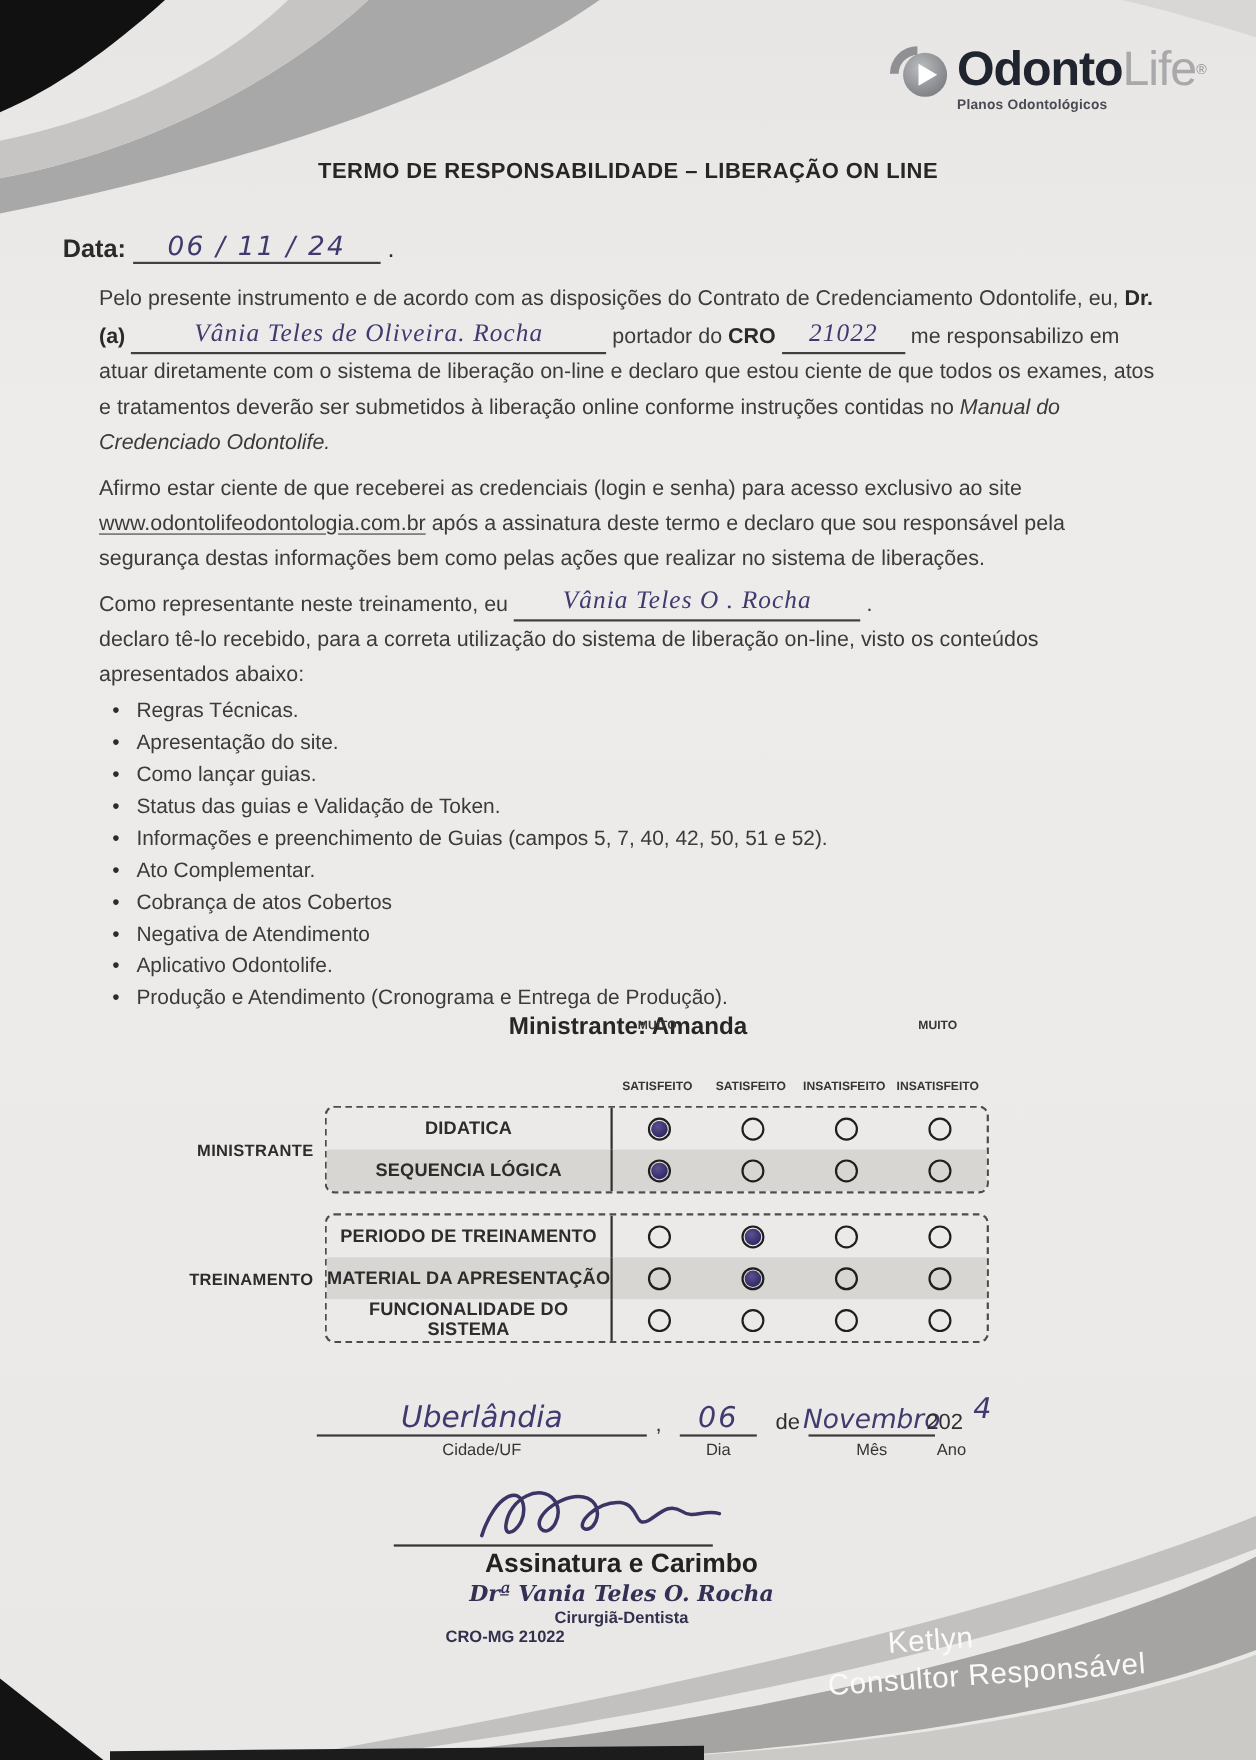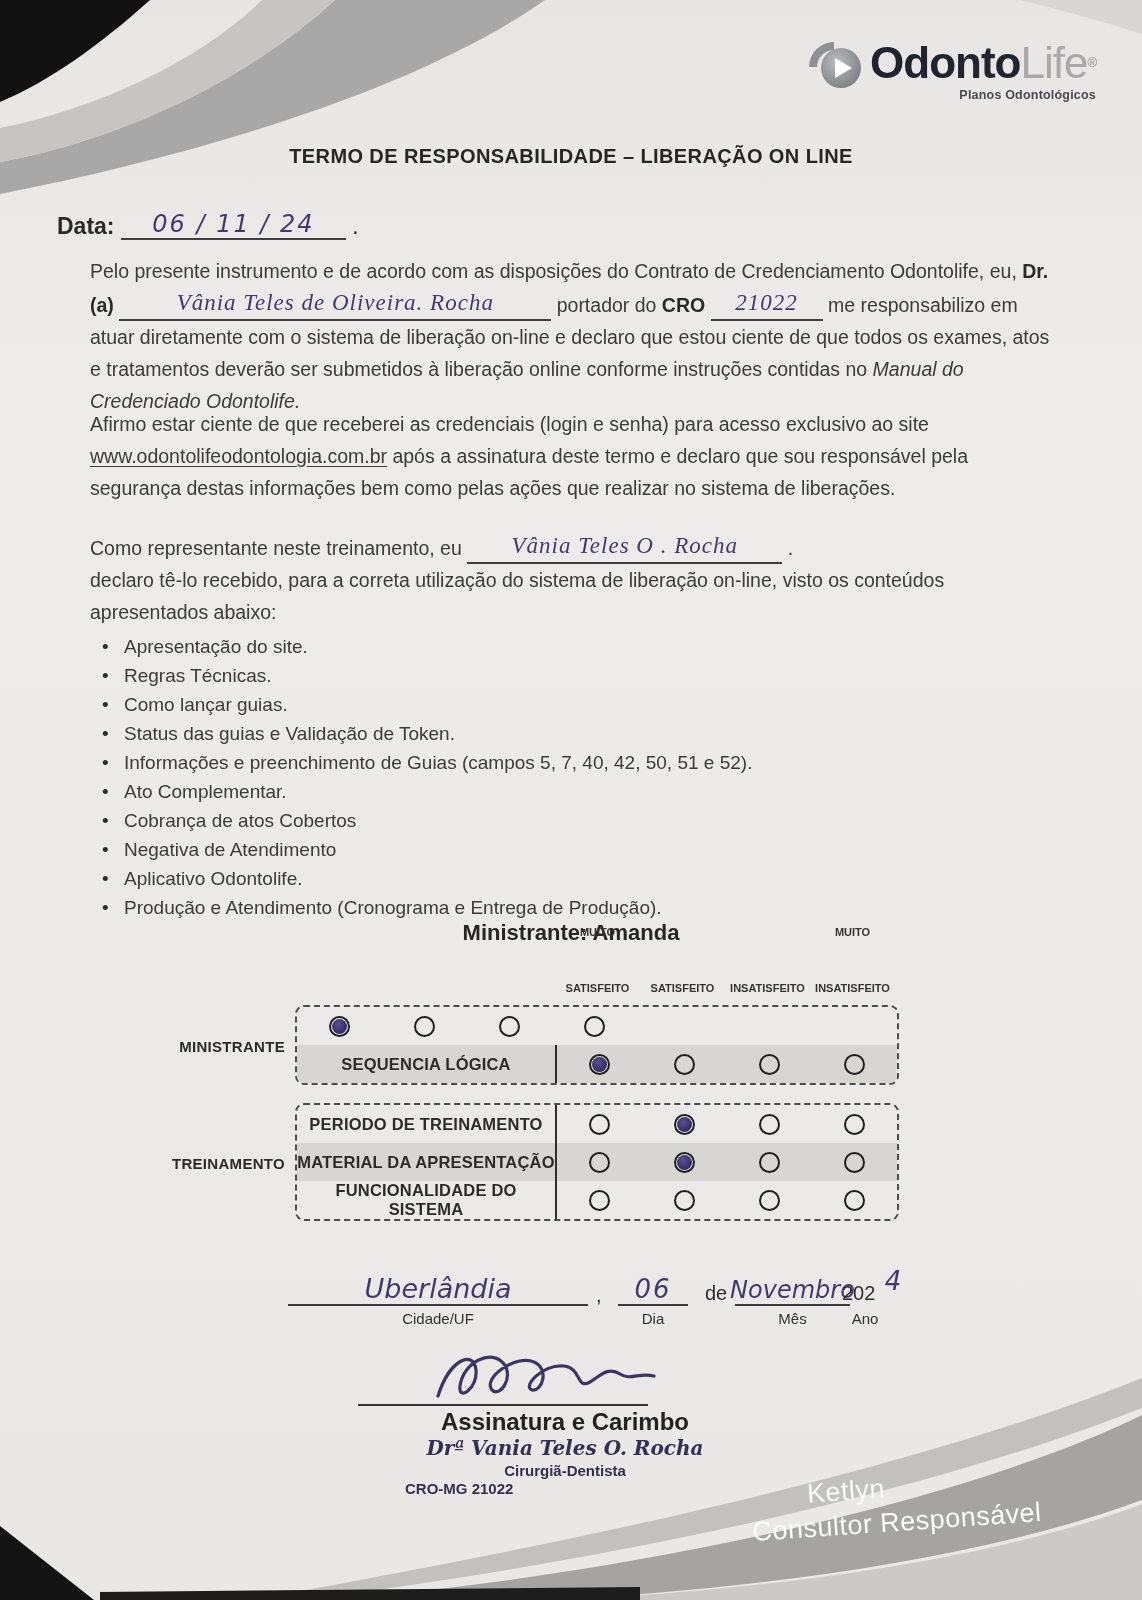--- a/index.html
+++ b/index.html
@@ -9,21 +9,21 @@
     font-family:"Liberation Sans",sans-serif;color:#3b3b3b;
   }
   .abs{position:absolute;}
   .deco{position:absolute;left:0;pointer-events:none;}
   
   .logo{position:absolute;top:40px;right:46px;display:flex;align-items:flex-start;gap:6px;}
   .logo-word{font-size:44px;line-height:46px;letter-spacing:-1px;}
   .logo-dark{font-weight:bold;color:#20242f;}
   .logo-light{font-weight:normal;color:#a9a9ab;}
   .logo-reg{font-size:13px;color:#8f8f91;vertical-align:top;}
-  .logo-tagline{text-align:right;font-size:12.5px;font-weight:bold;color:#4a4a52;margin-top:2px;letter-spacing:0.2px;}
+  .logo-tagline{font-size:12.5px;font-weight:bold;color:#4a4a52;margin-top:2px;letter-spacing:0.2px;}
   
   .doc-title{position:absolute;top:145px;left:0;width:100%;text-align:center;
     font-size:20px;font-weight:bold;color:#262626;letter-spacing:0.4px;}
   
   .date-row{position:absolute;left:57px;top:210px;font-size:23px;color:#2a2a2a;}
   .date-label{font-weight:bold;}
   .blank{display:inline-block;border-bottom:2.5px solid #3f3f3f;text-align:center;vertical-align:bottom;}
   .hand{font-family:"DejaVu Sans",sans-serif;font-style:italic;color:#403a6e;}
   .date-blank{width:225px;}
   .date-hand{font-size:24px;letter-spacing:2px;}
@@ -116,34 +116,34 @@
   </div>
 
   <div class="para" style="top:255px;">
     <span>Pelo presente instrumento e de acordo com as disposições do Contrato de Credenciamento Odontolife, eu, </span><span class="b">Dr.(a)</span>
     <span class="blank name-blank"><span class="hand name-hand">Vânia  Teles  de  Oliveira.  Rocha</span></span>
     <span>portador do </span><span class="b">CRO</span>
     <span class="blank cro-blank"><span class="hand name-hand">21022</span></span>
     <span> me responsabilizo em atuar diretamente com o sistema de liberação on-line e declaro que estou ciente de que todos os exames, atos e tratamentos deverão ser submetidos à liberação online conforme instruções contidas no </span><span class="italic">Manual do Credenciado Odontolife.</span>
   </div>
 
-  <div class="para" style="top:408px;">
+  <div class="para" style="top:428px;">
     <span>Afirmo estar ciente de que receberei as credenciais (login e senha) para acesso exclusivo ao site </span><span class="underlined">www.odontolifeodontologia.com.br</span><span> após a assinatura deste termo e declaro que sou responsável pela segurança destas informações bem como pelas ações que realizar no sistema de liberações.</span>
   </div>
 
   <div class="para" style="top:530px;">
     <span>Como representante neste treinamento, eu </span>
     <span class="blank rep-blank"><span class="hand name-hand">Vânia  Teles  O .  Rocha</span></span>
     <span>.</span><br>
     <span>declaro tê-lo recebido,  para a correta utilização do sistema de liberação on-line, visto os conteúdos apresentados abaixo:</span>
   </div>
 
   <ul class="bullets">
+    <li>Regras Técnicas.</li>
     <li>Apresentação do site.</li>
-    <li>Regras Técnicas.</li>
     <li>Como lançar guias.</li>
     <li>Status das guias e Validação de Token.</li>
     <li>Informações e preenchimento de Guias (campos 5, 7, 40, 42, 50, 51 e 52).</li>
     <li>Ato Complementar.</li>
     <li>Cobrança de atos Cobertos</li>
     <li>Negativa de Atendimento</li>
     <li>Aplicativo Odontolife.</li>
     <li>Produção e Atendimento (Cronograma e Entrega de Produção).</li>
   </ul>
 
@@ -164,20 +164,21 @@
     </div>
     <div class="col-header">
       <div>MUITO</div>
       <div>INSATISFEITO</div>
     </div>
   </div>
 
   <div class="group-label" style="top:1005px;height:82px;">MINISTRANTE</div>
   <div class="survey-box" style="top:1005px;">
     <div class="s-row">
+      <div class="s-label">DIDATICA</div>
       <div class="s-cells">
         <div class="s-cell">
             <span class="radio filled"></span>
           </div>
         <div class="s-cell">
             <span class="radio"></span>
           </div>
         <div class="s-cell">
             <span class="radio"></span>
           </div>

